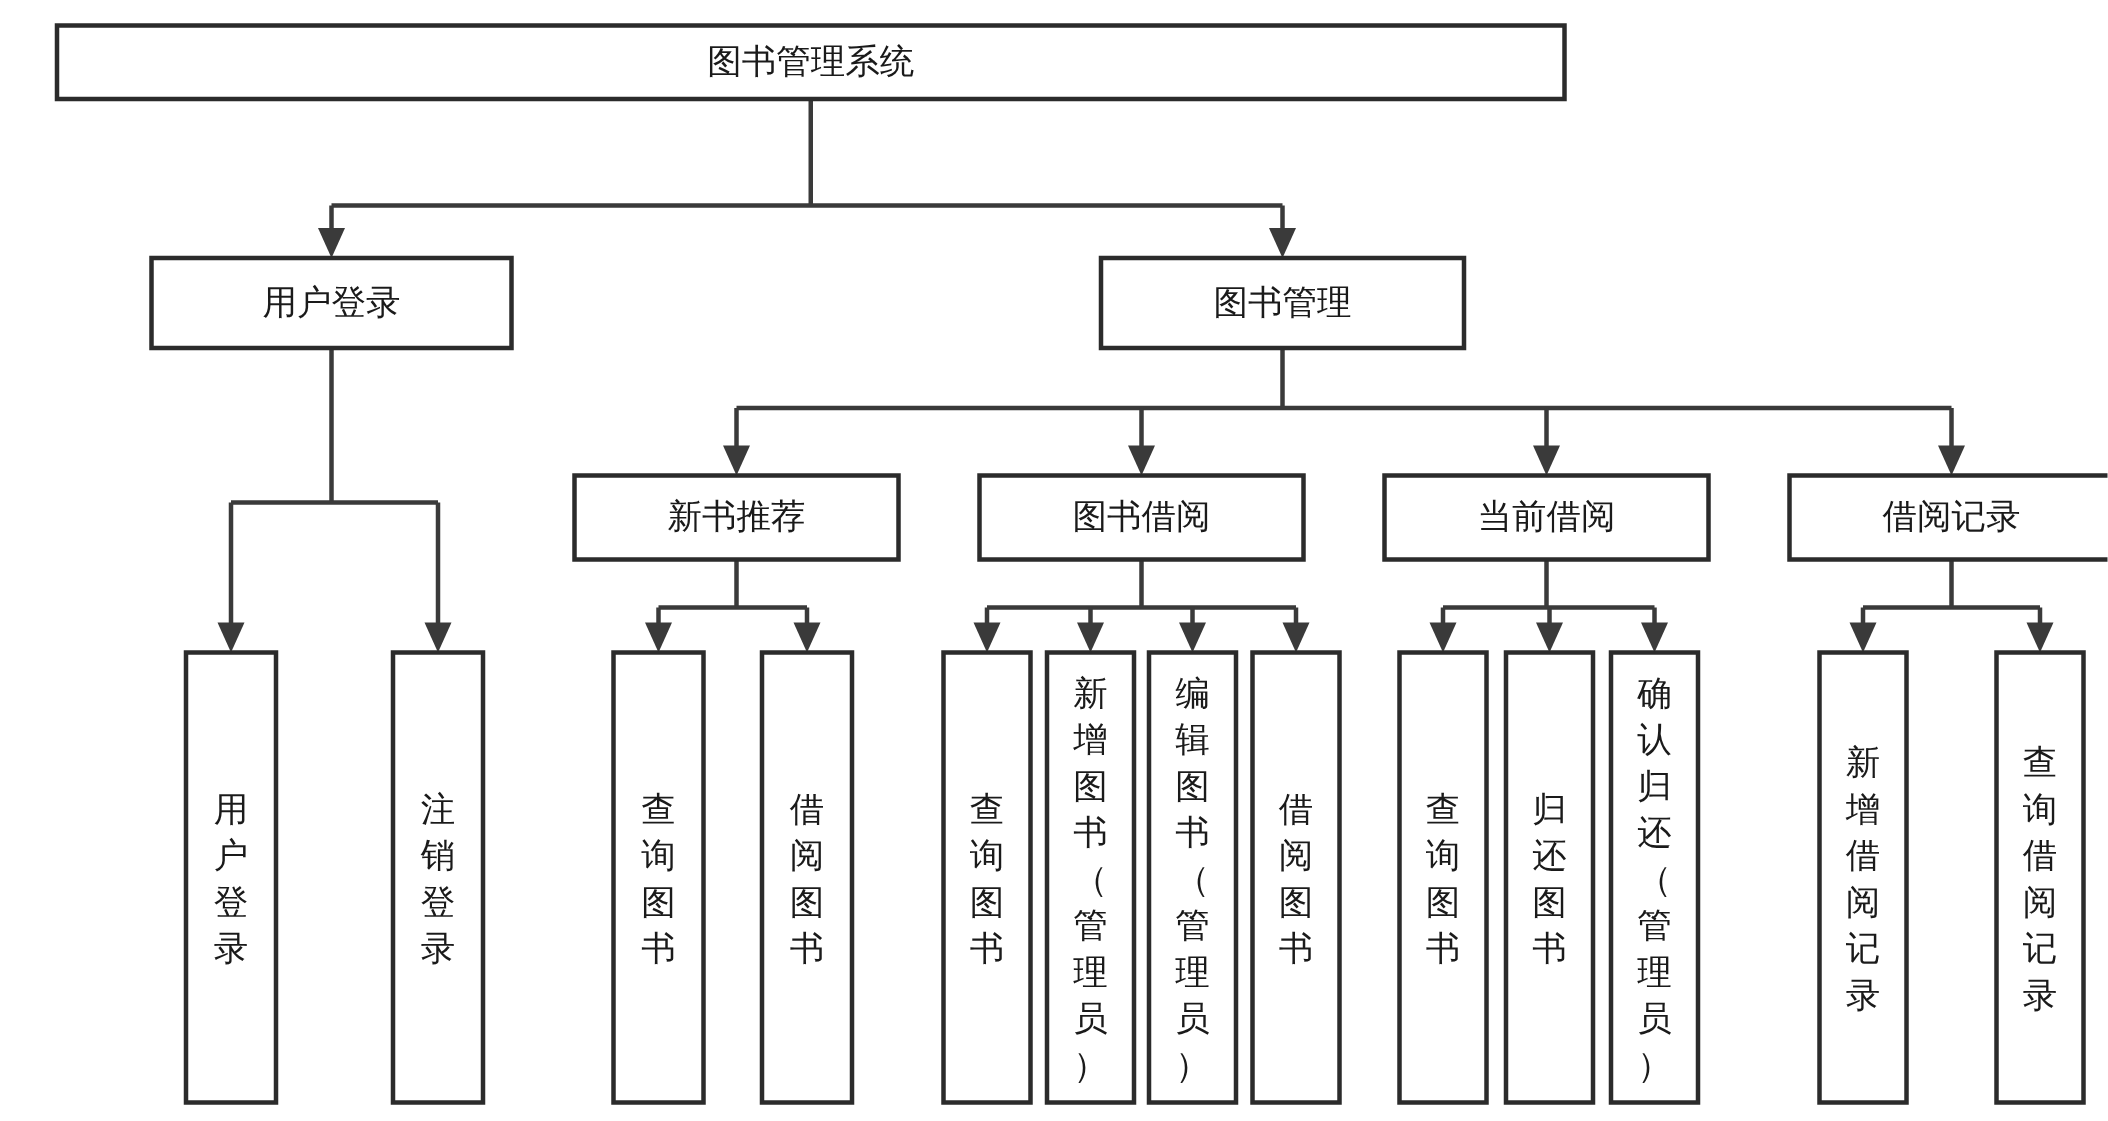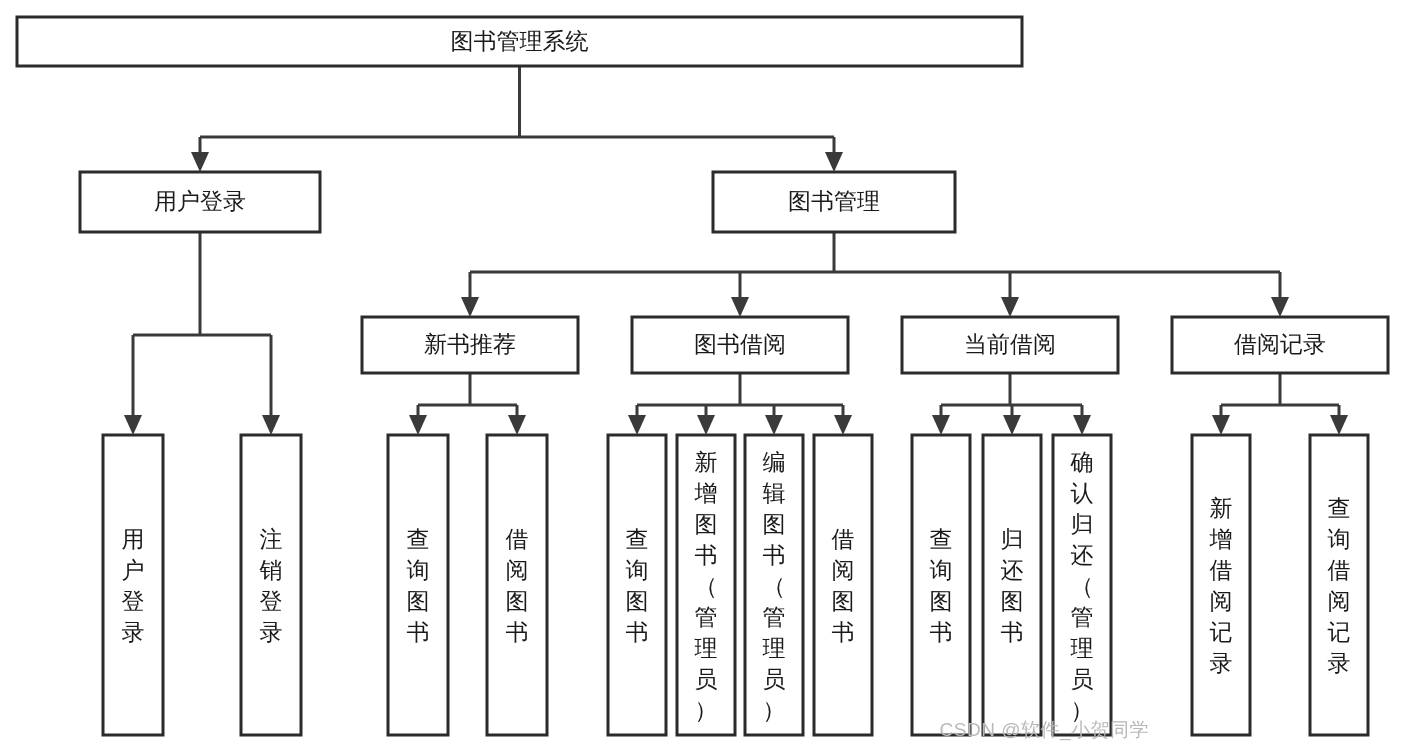--- a/index.html
+++ b/index.html
@@ -11,20 +11,21 @@
     width: 1405px;
     height: 747px;
     font-family: "Liberation Sans", "DejaVu Sans", sans-serif;
     overflow: hidden;
     position: relative;
   }
   #diagram-root {
     position: relative;
     width: 1161px;
     height: 747px;
+    margin-left: 21px;
   }
   svg#diagram-svg {
     position: absolute;
     top: 0;
     left: 0;
     width: 1405px;
     height: 747px;
     display: block;
   }
   .node-rect {
@@ -201,14 +202,13 @@
         <g>
           <rect x="1192" y="435" width="58" height="300" class="node-rect"></rect>
           <text x="1221" y="516.18" class="node-label-v"><tspan x="1221" dy="0">新</tspan><tspan x="1221" dy="31">增</tspan><tspan x="1221" dy="31">借</tspan><tspan x="1221" dy="31">阅</tspan><tspan x="1221" dy="31">记</tspan><tspan x="1221" dy="31">录</tspan></text>
         </g>
         <g>
           <rect x="1310" y="435" width="58" height="300" class="node-rect"></rect>
           <text x="1339" y="516.18" class="node-label-v"><tspan x="1339" dy="0">查</tspan><tspan x="1339" dy="31">询</tspan><tspan x="1339" dy="31">借</tspan><tspan x="1339" dy="31">阅</tspan><tspan x="1339" dy="31">记</tspan><tspan x="1339" dy="31">录</tspan></text>
         </g>
       </g>
   </svg>
-  <div class="watermark">CSDN @软件_小贺同学</div>
 </div>
 
 </body></html>

